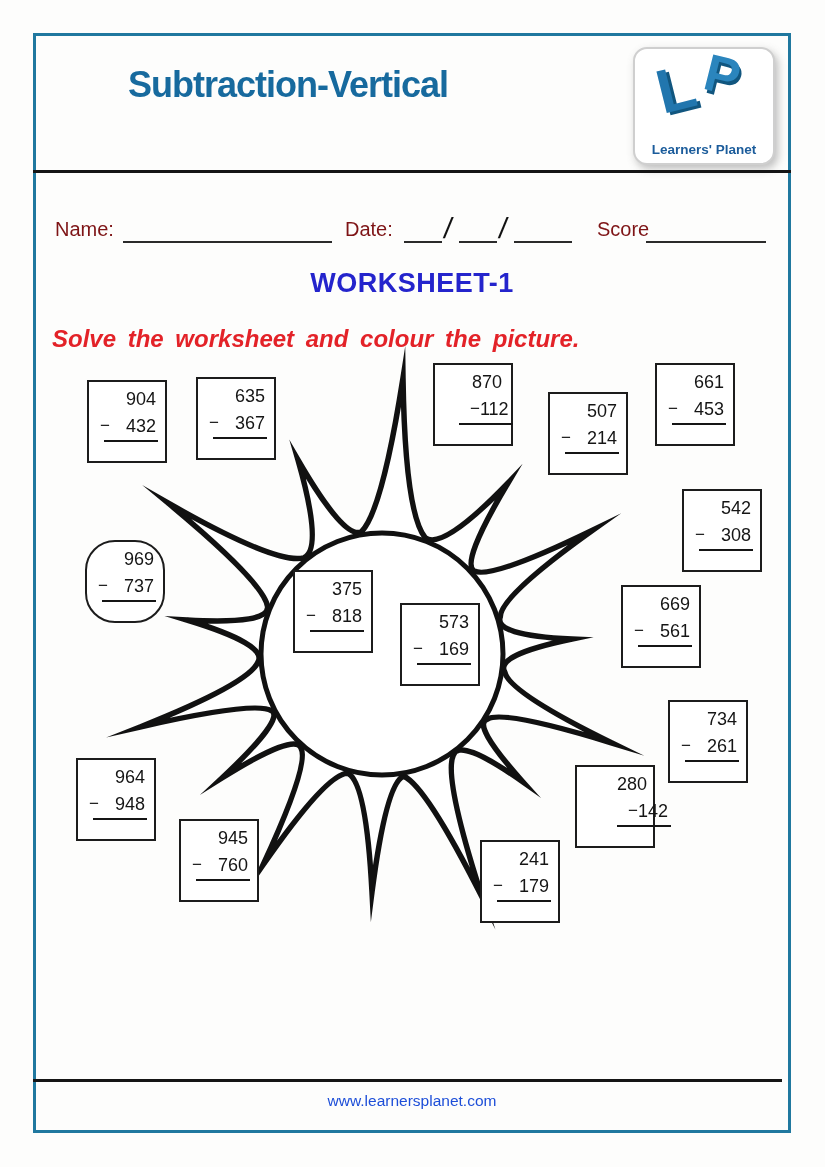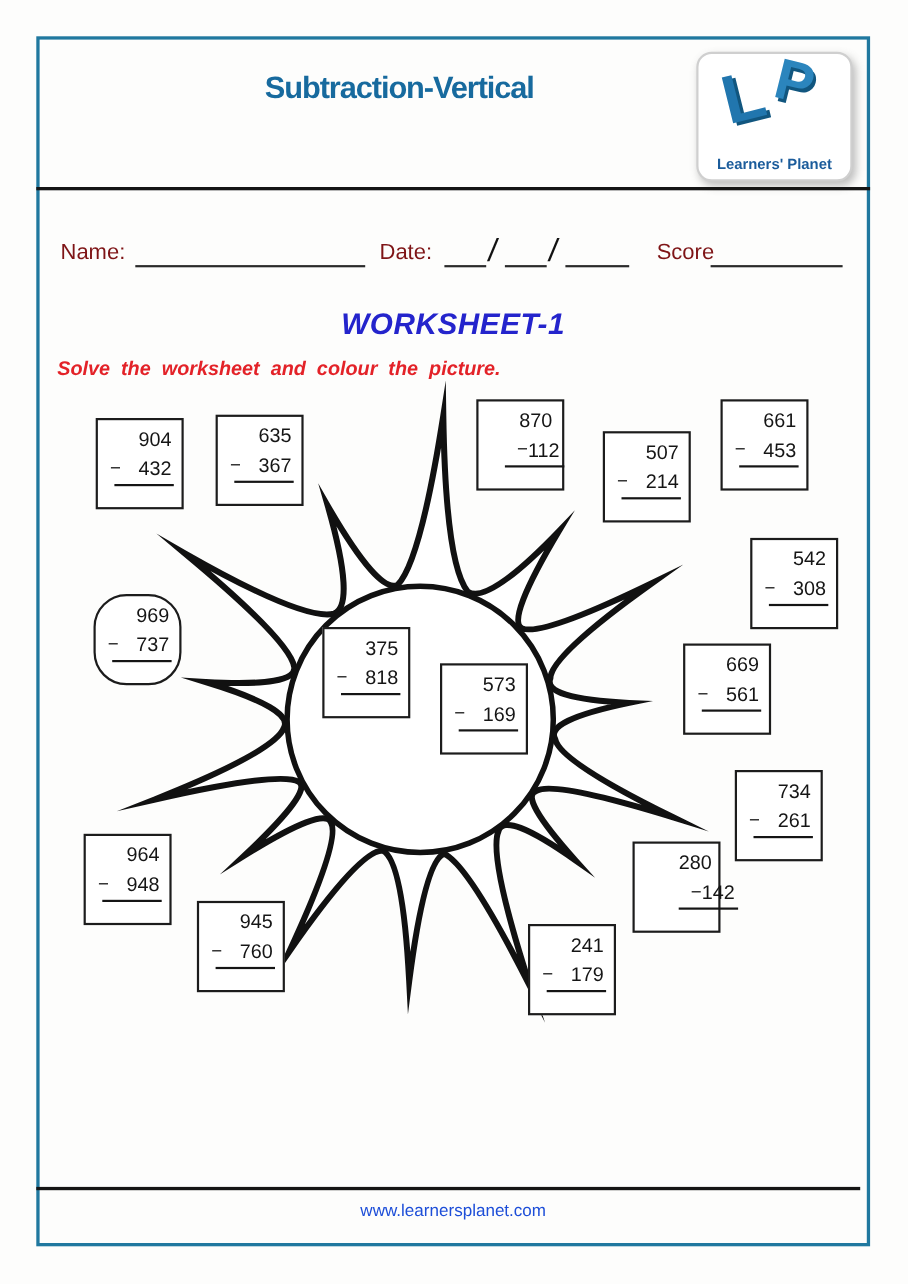--- a/index.html
+++ b/index.html
@@ -6,21 +6,21 @@
   body{
     width:825px;height:1167px;position:relative;background:#fdfdfc;
     font-family:"Liberation Sans",sans-serif;color:#151515;overflow:hidden;
   }
   .frame{
     position:absolute;left:33px;top:33px;width:758px;height:1100px;
     border:3px solid #20789f;box-sizing:border-box;
   }
   .page-title{
     position:absolute;left:128px;top:64px;width:470px;margin:0;
-    text-align:center;font-size:28px;font-weight:bold;color:#176a9e;letter-spacing:-1px;
+    text-align:left;font-size:36px;font-weight:bold;color:#176a9e;letter-spacing:-1px;
   }
   
   .logo{
     position:absolute;left:633px;top:47px;width:142px;height:118px;
     background:#ffffff;border:2px solid #cfcfcf;border-radius:14px;box-sizing:border-box;
     box-shadow:3px 4px 8px rgba(110,110,110,.45);
   }
   .lp-l{
     position:absolute;left:22px;top:4px;font-size:62px;font-weight:bold;color:#2176ae;
     transform:rotate(-14deg);text-shadow:3px 3px 0 #11567f;
@@ -32,26 +32,26 @@
   .brand{
     position:absolute;bottom:6px;left:0;width:100%;text-align:center;
     font-size:13.5px;font-weight:bold;color:#1b5c9b;
   }
   .header-rule{position:absolute;left:33px;top:170px;width:758px;height:3px;background:#151515;}
   
   .lbl{position:absolute;font-size:20px;font-weight:normal;color:#7e1416;white-space:nowrap;}
   .blank{position:absolute;height:22px;border-bottom:2px solid #2a2a2a;}
   .slash{position:absolute;font-size:29px;color:#111;transform:skewX(-8deg);}
   .ws-heading{
-    position:absolute;left:33px;top:280px;width:758px;margin:0;text-align:center;
-    font-size:27px;font-weight:bold;color:#2424cc;letter-spacing:.5px;font-style:italic;
+    position:absolute;left:33px;top:268px;width:758px;margin:0;text-align:center;
+    font-size:27px;font-weight:bold;color:#2424cc;letter-spacing:.5px;
   }
   .instruction{
     position:absolute;left:52px;top:325px;margin:0;
-    font-size:18px;font-weight:bold;font-style:italic;color:#e32228;word-spacing:5px;
+    font-size:24px;font-weight:bold;font-style:italic;color:#e32228;word-spacing:5px;
   }
   
   .sun-svg{position:absolute;left:0;top:0;width:825px;height:1167px;}
   
   .problem{
     position:absolute;width:80px;height:83px;border:2px solid #1c1c1c;background:#fff;
     box-sizing:border-box;font-size:18px;color:#151515;
   }
   .p-row1{text-align:right;padding:8px 9px 0 0;line-height:1;}
   .p-row2{display:flex;justify-content:space-between;padding:9px 9px 0 11px;line-height:1;}

